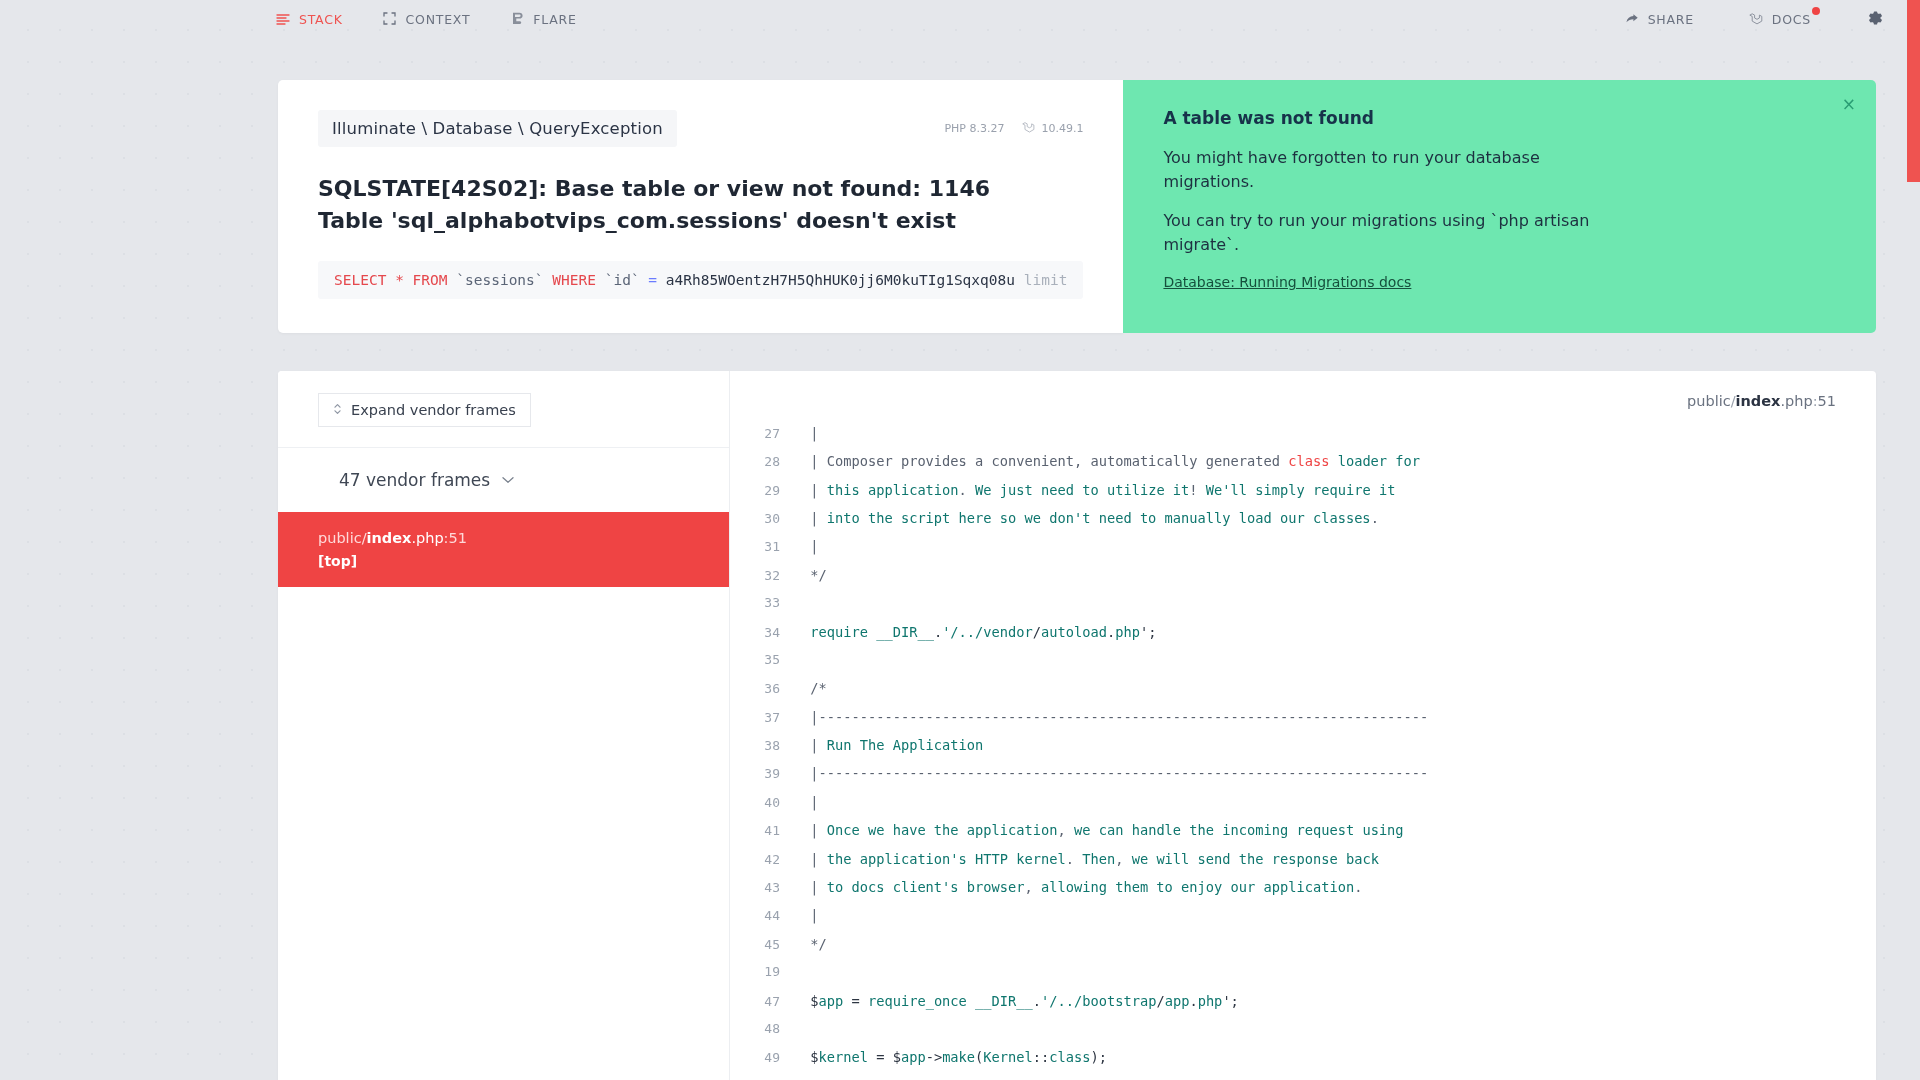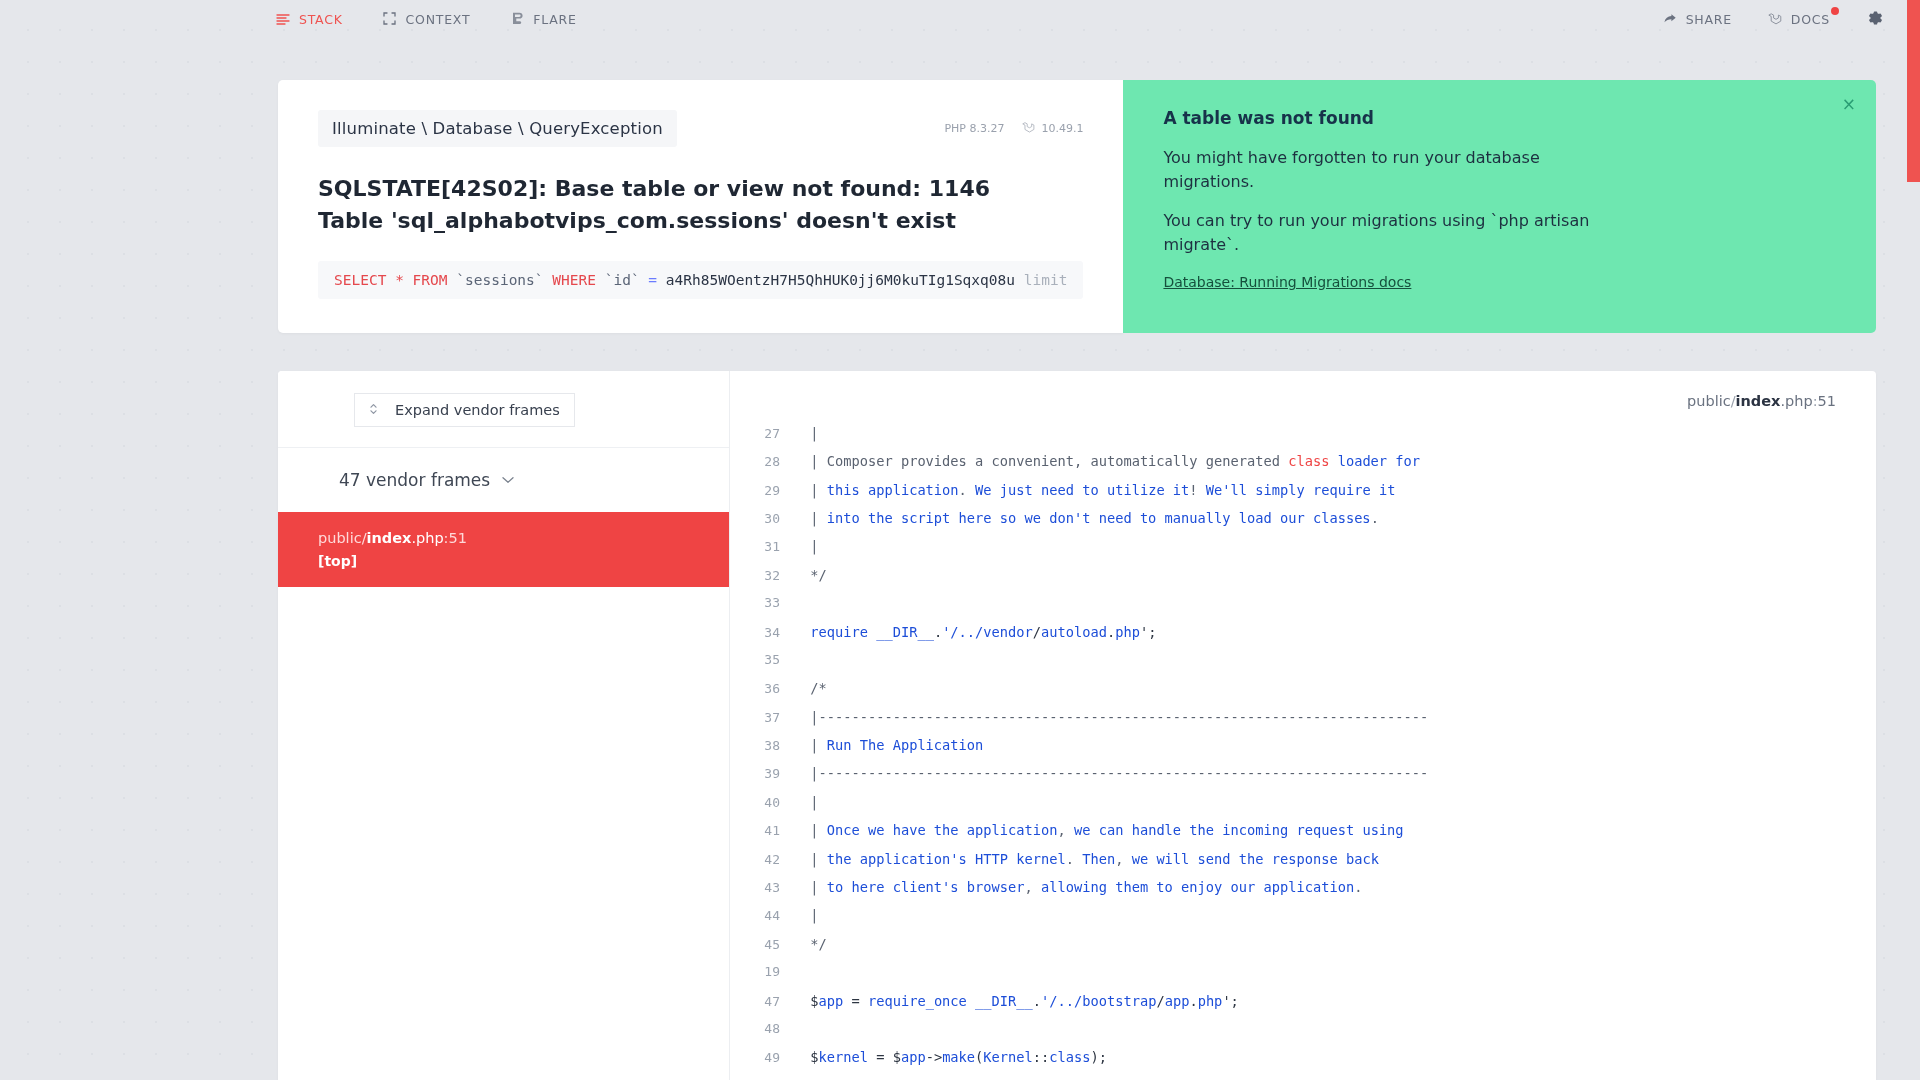--- a/index.html
+++ b/index.html
@@ -24,21 +24,21 @@
   
   .topbar {
     height: 38px;
     display: flex;
     align-items: center;
     padding: 0 36px 0 276px;
     font-size: 12.5px;
     letter-spacing: 0.06em;
   }
   .topbar .left-tabs { display: flex; align-items: center; gap: 40px; }
-  .topbar .right-tabs { margin-left: auto; display: flex; align-items: center; gap: 36px; }
+  .topbar .right-tabs { margin-left: auto; display: flex; align-items: center; gap: 55px; }
 
   .tab {
     display: flex;
     align-items: flex-start;
     gap: 9px;
     color: #6b7280;
     cursor: pointer;
     position: relative;
     white-space: nowrap;
   }
@@ -191,29 +191,28 @@
     background: #fff;
   }
 
   .frames-toolbar {
     padding: 22px 0 20px 40px;
     border-bottom: 1px solid #eef0f3;
   }
   .expand-btn {
     display: inline-flex;
     align-items: center;
-    gap: 17px;
+    gap: 9px;
     background: #fff;
     border: 1px solid #e6e8ec;
     border-radius: 0;
     padding: 8px 14px;
     font-size: 14.5px;
     color: #39414f;
     cursor: pointer;
-    margin-left: 36px;
   }
   .expand-btn .updown { color: #8e96a3; font-size: 11px; line-height: 1; }
 
   .vendor-row {
     padding: 22px 0 22px 61px;
     font-size: 17px;
     color: #3f4754;
     display: flex;
     align-items: center;
     gap: 12px;
@@ -257,21 +256,21 @@
     flex: 0 0 72px;
     text-align: right;
     padding-right: 22px;
     color: #9aa2ae;
     font-size: 13px;
     user-select: none;
   }
   .ltext { white-space: pre; color: #4a5260; }
 
   .c-gray { color: #5a6270; }
-  .c-orange { color: #1d4ed8; }
+  .c-orange { color: #0f766e; }
   .c-red { color: #ef4444; }
   .c-dark { color: #2d3542; }
 
   
   .scrollbar-track {
     position: absolute;
     top: 0;
     right: 0;
     width: 13px;
     height: 1080px;
@@ -490,21 +489,21 @@
         <div class="cline">
           <span class="lnum">41</span>
           <span class="ltext"><span class="c-gray"> | </span><span class="c-orange">Once we have the application</span><span class="c-gray">,</span><span class="c-orange"> we can handle the incoming request using</span></span>
         </div>
         <div class="cline">
           <span class="lnum">42</span>
           <span class="ltext"><span class="c-gray"> | </span><span class="c-orange">the application's HTTP kernel</span><span class="c-gray">.</span><span class="c-orange"> Then</span><span class="c-gray">,</span><span class="c-orange"> we will send the response back</span></span>
         </div>
         <div class="cline">
           <span class="lnum">43</span>
-          <span class="ltext"><span class="c-gray"> | </span><span class="c-orange">to here client's browser</span><span class="c-gray">,</span><span class="c-orange"> allowing them to enjoy our application</span><span class="c-gray">.</span></span>
+          <span class="ltext"><span class="c-gray"> | </span><span class="c-orange">to docs client's browser</span><span class="c-gray">,</span><span class="c-orange"> allowing them to enjoy our application</span><span class="c-gray">.</span></span>
         </div>
         <div class="cline">
           <span class="lnum">44</span>
           <span class="ltext"><span class="c-gray"> |</span></span>
         </div>
         <div class="cline">
           <span class="lnum">45</span>
           <span class="ltext"><span class="c-gray"> */</span></span>
         </div>
         <div class="cline">

